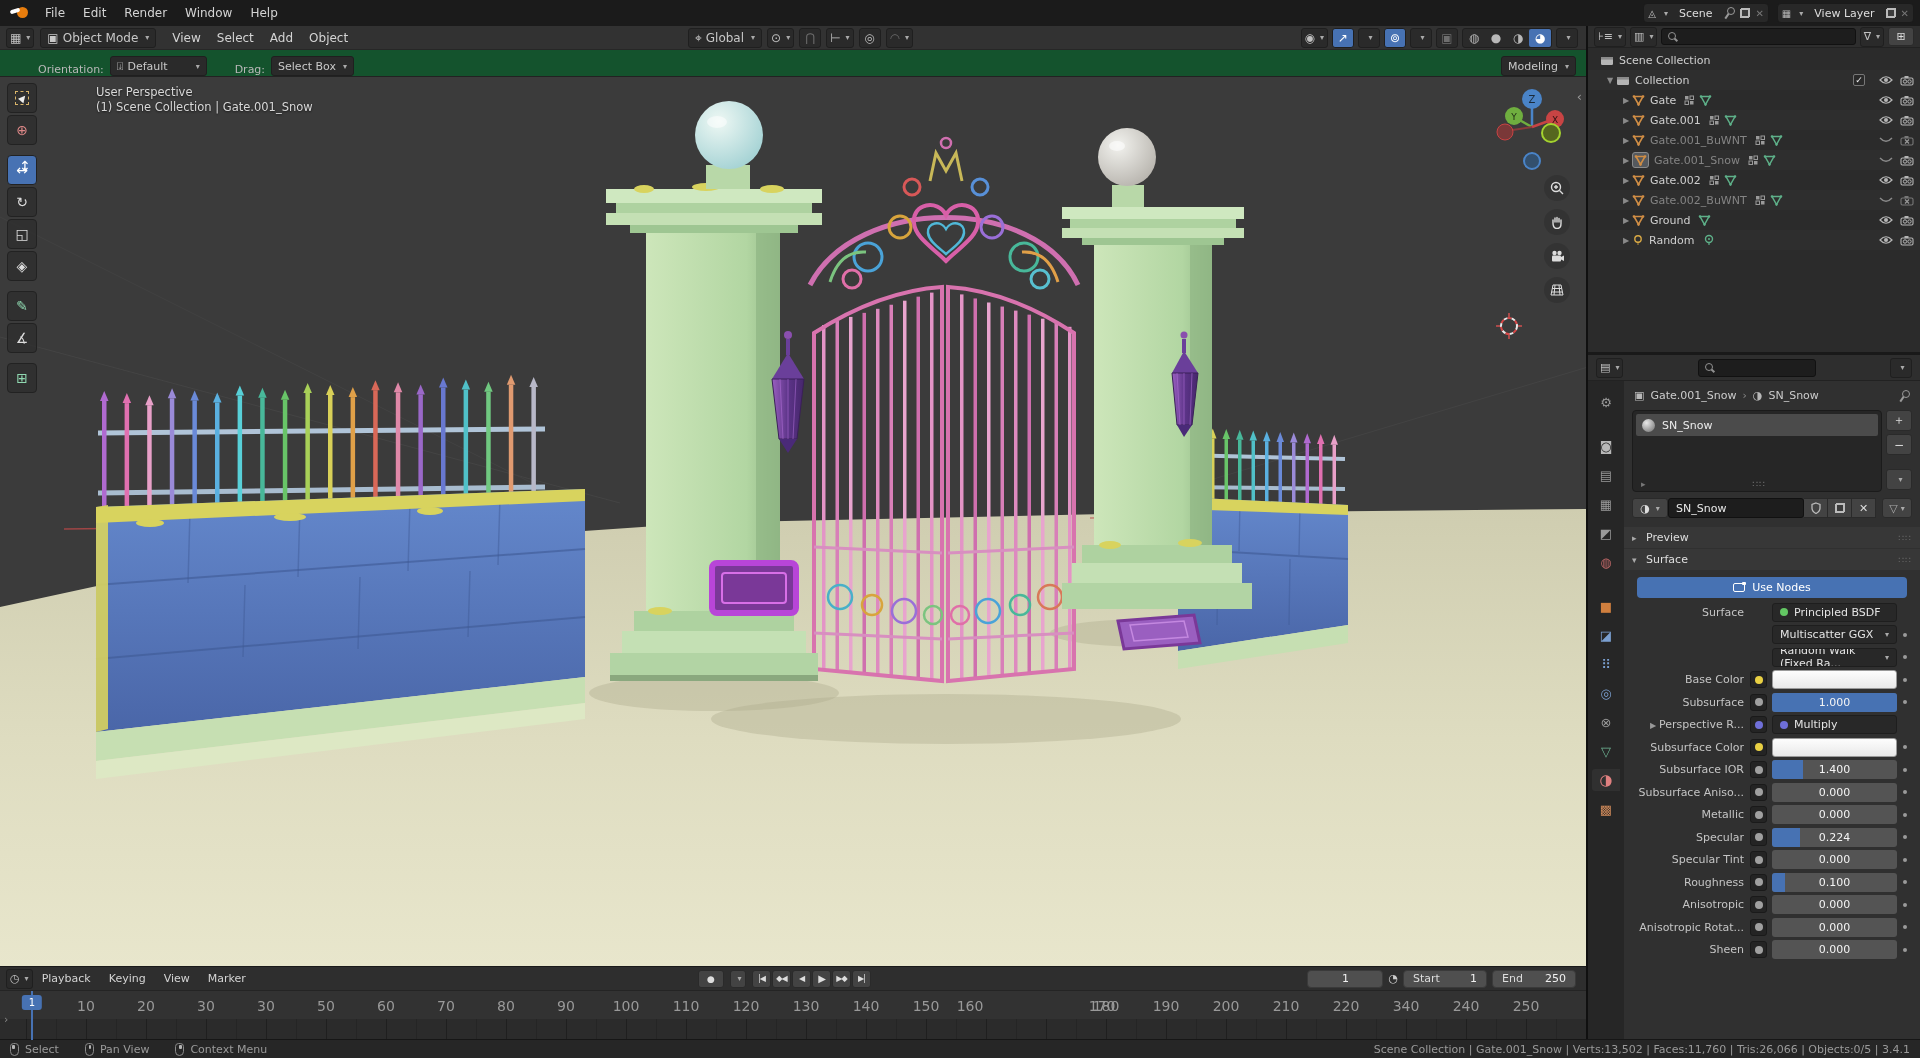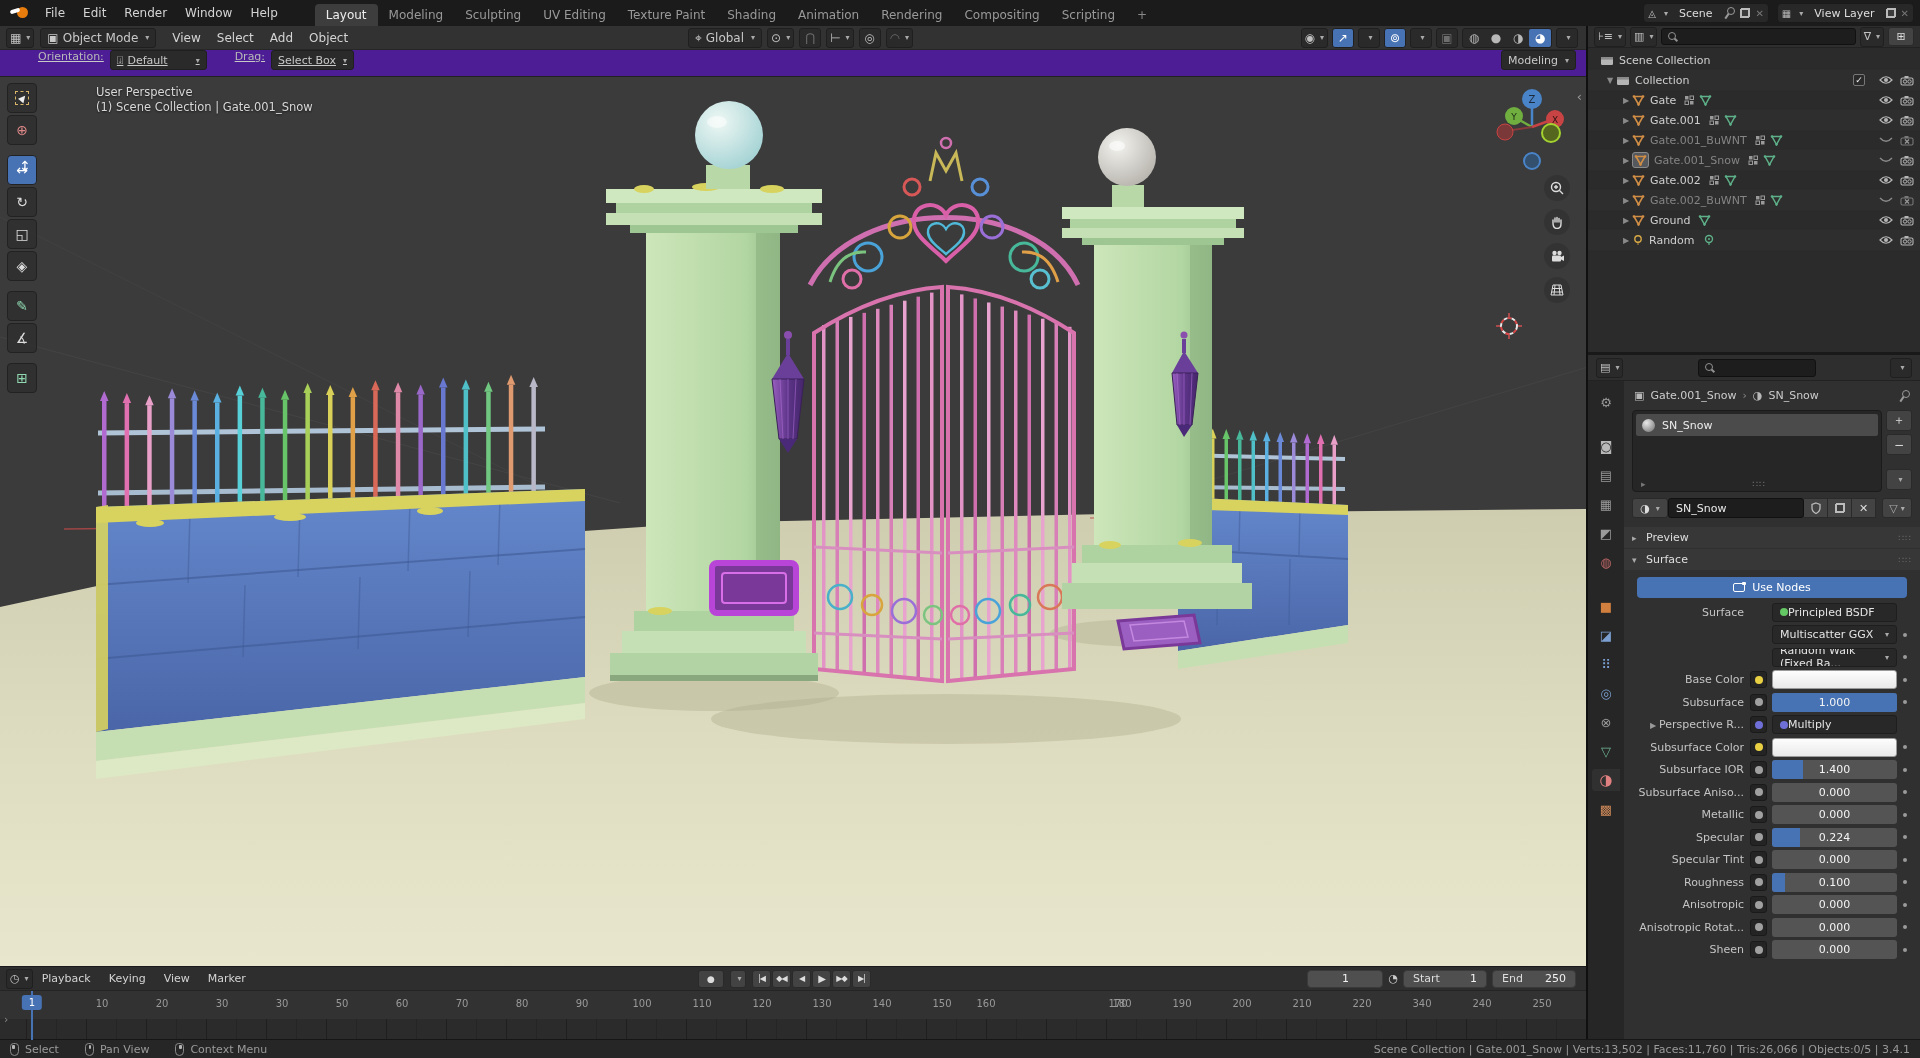--- a/index.html
+++ b/index.html
@@ -55,21 +55,21 @@
 #mode-dd { height:20px; margin:0 8px 0 6px; font-size:12px;}
 .vh-center { position:absolute; left:688px; display:flex; gap:5px; align-items:center; }
 .vh-right { position:absolute; right:8px; display:flex; gap:4px; align-items:center; }
 .hbtn { height:20px; min-width:22px; padding:0 3px; background:#2a2a2a; border:1px solid #1f1f1f; border-radius:3px; display:flex; align-items:center; justify-content:center; color:#c0c0c0; gap:2px;}
 .hbtn.on { background:#4772b3; color:#fff; }
 .hbtn.dim { color:#6e6e6e; }
 .shade-group { display:flex; background:#2a2a2a; border:1px solid #1f1f1f; border-radius:3px; height:20px; }
 .shade-group span { width:22px; display:flex; align-items:center; justify-content:center; color:#b8b8b8; }
 .shade-group span.on { background:#4772b3; border-radius:2px; color:#fff; }
 
-#tool-settings { height:27px; background:#4c1d95; display:flex; align-items:flex-start; padding:0 10px; position:relative; border-bottom:1px solid #222;text-decoration:underline; }
+#tool-settings { height:27px; background:#14532d; display:flex; align-items:flex-end; padding:0 10px; position:relative; border-bottom:1px solid #222; }
 #tool-settings .lab { color:#b8b8b8; margin:0 6px 0 28px; }
 #options-dd { position:absolute; right:10px; }
 
 
 #viewport { flex:1; position:relative; background:#3b3b3b; overflow:hidden; }
 #overlay-text { position:absolute; left:96px; top:8px; color:#d8d8d8; font-size:11.5px; line-height:15px; text-shadow:0 1px 2px rgba(0,0,0,.6); }
 #toolbar { position:absolute; left:7px; top:6px; display:flex; flex-direction:column; gap:2px; }
 .tool-btn { width:30px; height:30px; background:#2e2e2ecc; border:1px solid #222; border-radius:4px; display:flex; align-items:center; justify-content:center; color:#ddd; font-size:14px; }
 .tool-btn.active { background:#4772b3; color:#fff; }
 .tool-gap { height:6px; }
@@ -83,21 +83,21 @@
 
 #timeline { height:73px; background:#2b2b2b; border-top:1px solid #1a1a1a; position:relative; flex:0 0 auto;}
 #tl-header { height:24px; background:#2e2e2e; display:flex; align-items:center; padding:0 6px; position:relative; border-bottom:1px solid #242424;}
 #tl-header .menu-item{ height:24px; }
 #tl-center { position:absolute; left:698px; display:flex; gap:6px; align-items:center;}
 .pb-group { display:flex; gap:1px; }
 .pb-btn { width:19px; height:18px; font-size:8px; letter-spacing:-1px; }
 #tl-right { position:absolute; right:10px; display:flex; gap:5px; align-items:center; }
 .tl-field { background:#4f4f4f; border:1px solid #3a3a3a; border-radius:4px; height:18px; display:flex; align-items:center; justify-content:center; color:#f0f0f0; }
 #ruler { position:relative; height:28px; background:#323232; overflow:hidden; }
-.tick-num { position:absolute; top:7px; transform:translateX(-50%); color:#999; font-size:10px;margin-left:16px; }
+.tick-num { position:absolute; top:7px; transform:translateX(-50%); color:#999; font-size:14px; }
 #frame-badge { position:absolute; top:4px; transform:translateX(-50%); background:#4772b3; color:#fff; border-radius:3px; padding:2px 7px; font-size:10px; z-index:3;}
 #tl-track { position:relative; height:20px; background:#2b2b2b; overflow:hidden;}
 .tick-line { position:absolute; top:0; width:1px; height:20px; background:rgba(0,0,0,.28); }
 #playhead { position:absolute; width:2px; background:#4772b3; left:0; top:24px; height:49px; z-index:2; }
 #tl-expand { position:absolute; left:4px; top:46px; color:#888; z-index:2;}
 
 
 #outliner-header { height:22px; background:#2e2e2e; display:flex; align-items:center; gap:4px; padding:0 6px; border-bottom:1px solid #222;}
 #outliner-search { flex:1; height:17px; display:flex; align-items:center; gap:5px; padding:0 6px; }
 #outliner { height:326px; flex:0 0 auto; display:flex; flex-direction:column; background:#2b2b2b; }
@@ -151,21 +151,21 @@
 .plabel .exp { color:#999; font-size:8px; margin-right:3px; }
 .socket { width:17px; height:17px; background:#242424; border:1px solid #1a1a1a; border-radius:3px; margin-right:5px;
           display:flex; align-items:center; justify-content:center; flex:0 0 auto;}
 .socket.hidden { visibility:hidden; }
 .socket b { width:8px; height:8px; border-radius:50%; display:block; }
 .pwidget { flex:1; height:19px; border-radius:3px; position:relative; display:flex; align-items:center; justify-content:center; overflow:hidden;}
 .pwidget.swatch { background:linear-gradient(180deg,#fdfdfd,#e9e9e9); border:1px solid #9a9a9a; }
 .pwidget.slider { background:#545454; }
 .pwidget.slider .fill { position:absolute; left:0; top:0; bottom:0; background:#4772b3; }
 .pwidget.slider .val { position:relative; color:#f4f4f4; z-index:1; }
-.pwidget.ddw { background:#282828; border:1px solid #1e1e1e; justify-content:flex-start; padding:0 7px; gap:0; color:#e4e4e4;}
+.pwidget.ddw { background:#282828; border:1px solid #1e1e1e; justify-content:flex-start; padding:0 7px; gap:6px; color:#e4e4e4;}
 .pwidget.ddw .chev { margin-left:auto; }
 .pdot { width:15px; display:flex; justify-content:center; flex:0 0 auto;}
 .pdot b { width:4px; height:4px; background:#9a9a9a; border-radius:50%; }
 .gdot { width:8px; height:8px; border-radius:50%; background:#63c763; }
 
 
 #statusbar { height:19px; background:#262626; border-top:1px solid #161616; display:flex; align-items:center; padding:0 10px; gap:26px; color:#9a9a9a; flex:0 0 auto;}
 .sb-item { display:flex; align-items:center; gap:6px; }
 #sb-right { margin-left:auto; }
 </style>
@@ -173,33 +173,20 @@
 <body>
 
 <div id="topbar">
   <div id="logo"></div>
   <div id="topbar-menus" style="display: flex;">
       <div class="menu-item">File</div>
       <div class="menu-item">Edit</div>
       <div class="menu-item">Render</div>
       <div class="menu-item">Window</div>
       <div class="menu-item">Help</div>
-    </div>
-  <div id="workspace-tabs">
-      <div class="ws-tab active">Layout</div>
-      <div class="ws-tab">Modeling</div>
-      <div class="ws-tab">Sculpting</div>
-      <div class="ws-tab">UV Editing</div>
-      <div class="ws-tab">Texture Paint</div>
-      <div class="ws-tab">Shading</div>
-      <div class="ws-tab">Animation</div>
-      <div class="ws-tab">Rendering</div>
-      <div class="ws-tab">Compositing</div>
-      <div class="ws-tab">Scripting</div>
-      <div class="ws-tab add">+</div>
     </div>
   <div id="topbar-right">
     <div class="tb-group">
       <span class="tb-ico">◬</span>
         <span class="chev">▾</span>
       <span class="name">Scene</span>
       <span class="i-pin"></span>
       <span class="i-copy"></span>
       <span class="tb-x">✕</span>
     </div>

